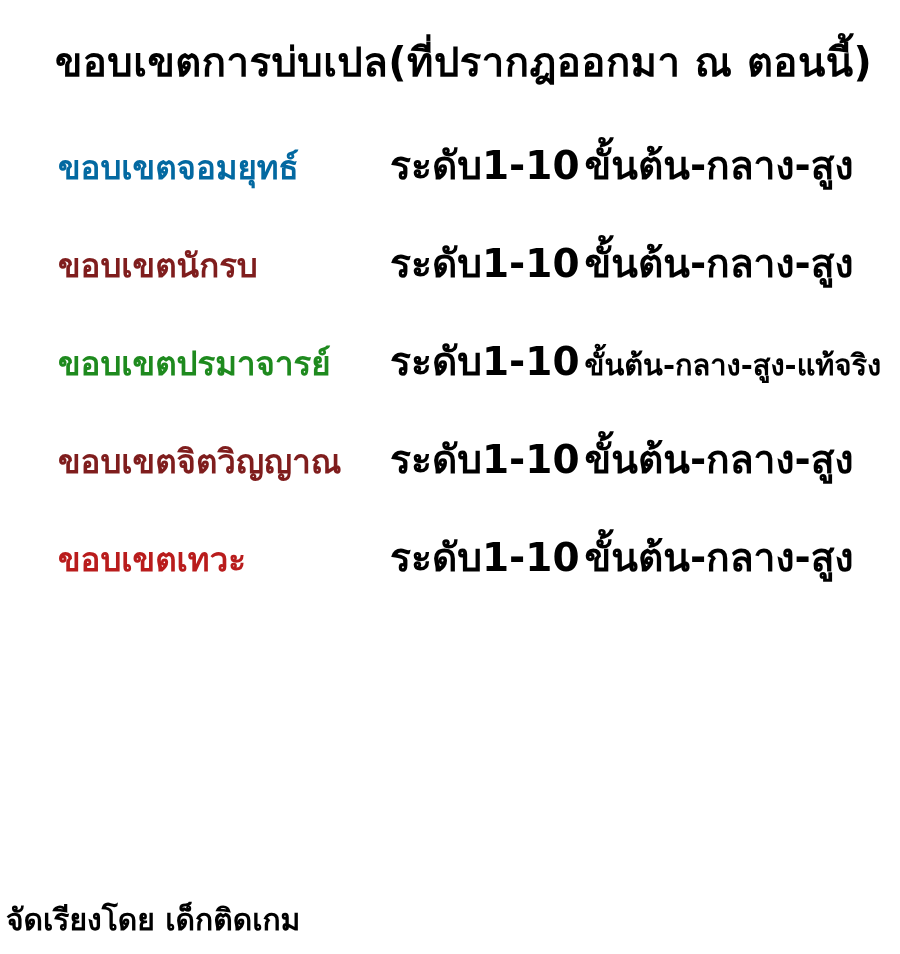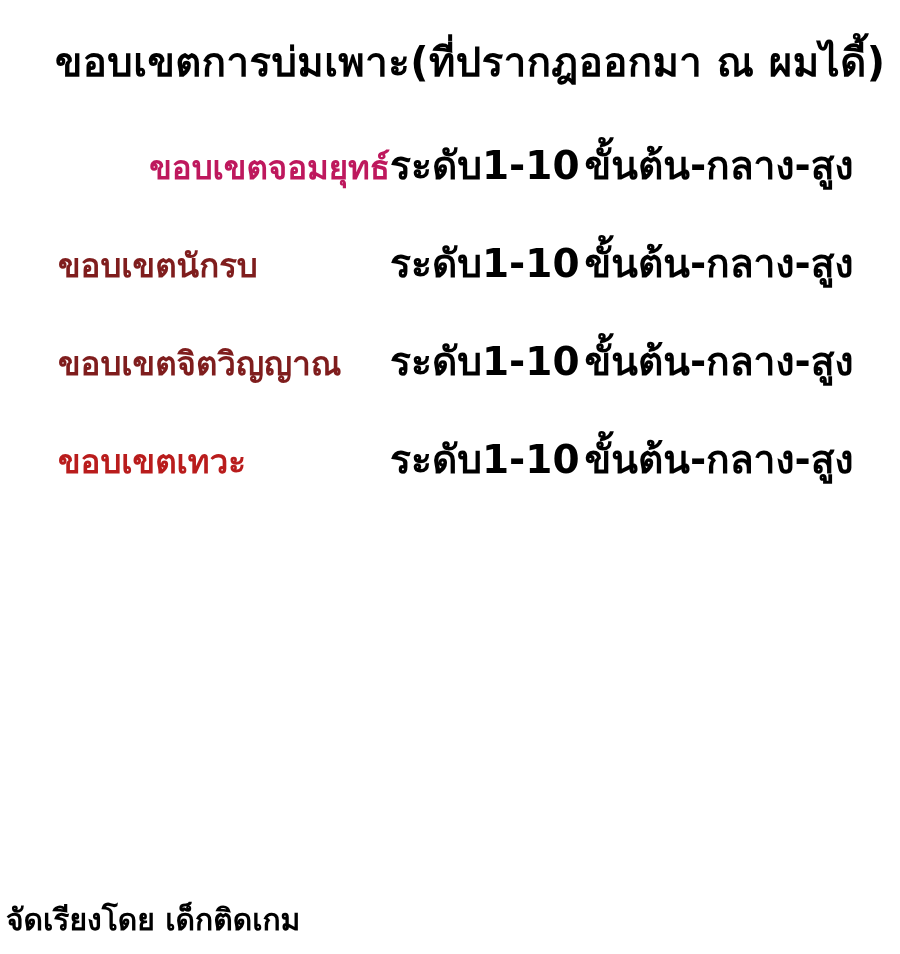--- a/index.html
+++ b/index.html
@@ -56,38 +56,44 @@
     left: 6px; top: 896px;
     font-size: 30px;
     white-space: nowrap;
   }
 </style>
 </head>
 <body>
 
 <div class="page">
 
-  <h1 class="title">ขอบเขตการบ่มเพาะ(ที่ปรากฎออกมา ณ ผมไดี้)</h1>
+  <h1 class="title">ขอบเขตการบ่บเปล(ที่ปรากฎออกมา ณ ตอนนี้)</h1>
 
   <div class="rows">
 
     <div class="row">
-      <span class="label" style="color: #be185d; text-align: right;">ขอบเขตจอมยุทธ์</span>
+      <span class="label" style="color: #0369a1;">ขอบเขตจอมยุทธ์</span>
       <span class="detail">
         <span class="level">ระดับ1-10</span><span class="stages">ขั้นต้น-กลาง-สูง</span>
       </span>
     </div>
 
     <div class="row">
       <span class="label" style="color: #7f1d1d;">ขอบเขตนักรบ</span>
       <span class="detail">
         <span class="level">ระดับ1-10</span><span class="stages">ขั้นต้น-กลาง-สูง</span>
       </span>
     </div>
 
+    <div class="row small-stages">
+      <span class="label" style="color: rgb(30, 138, 30);">ขอบเขตปรมาจารย์</span>
+      <span class="detail">
+        <span class="level">ระดับ1-10</span><span class="stages">ขั้นต้น-กลาง-สูง-แท้จริง</span>
+      </span>
+    </div>
 
     <div class="row">
       <span class="label" style="color: #7f1d1d;">ขอบเขตจิตวิญญาณ</span>
       <span class="detail">
         <span class="level">ระดับ1-10</span><span class="stages">ขั้นต้น-กลาง-สูง</span>
       </span>
     </div>
 
     <div class="row">
       <span class="label" style="color: #b91c1c;">ขอบเขตเทวะ</span>

